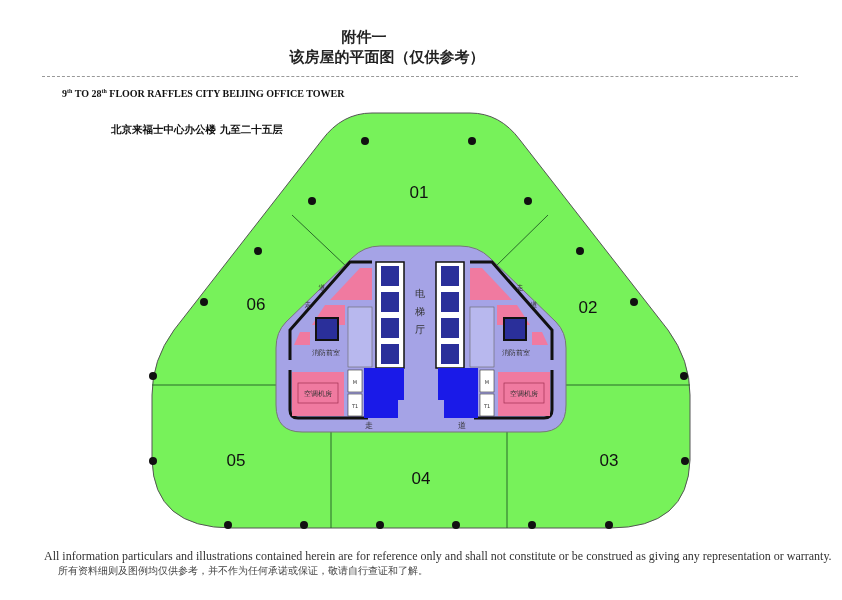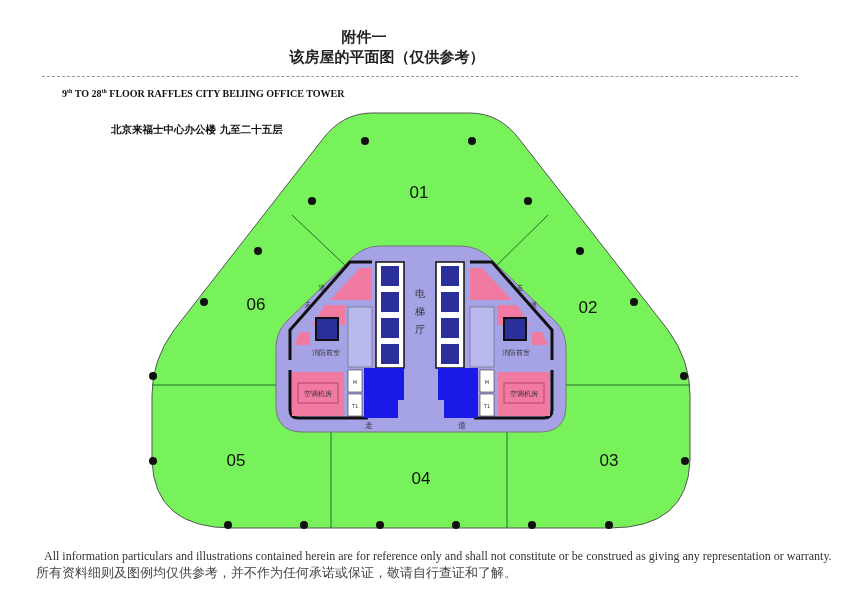--- a/index.html
+++ b/index.html
@@ -5,21 +5,21 @@
   html, body { margin:0; padding:0; background:#ffffff; }
   body { width:842px; height:600px; position:relative; overflow:hidden; font-family:"DejaVu Sans", sans-serif; }
   .title1 { position:absolute; top:28px; left:0; width:728px; text-align:center; font-size:15px; font-weight:bold; color:#222; }
   .title2 { position:absolute; top:48px; left:0; width:774px; text-align:center; font-size:15px; font-weight:bold; color:#222; }
   .sep { position:absolute; top:76px; left:42px; width:756px; border-top:1px dashed #999; }
   .hdr-en { position:absolute; top:88px; left:62px; font-family:"Liberation Serif", serif; font-weight:bold; font-size:10px; color:#111; }
   .hdr-en sup { font-size:6px; }
   .hdr-cn { position:absolute; top:103px; left:111px; font-size:10.5px; font-weight:bold; color:#111;margin-top:20px; }
   .plan { position:absolute; left:0; top:0; }
   .disc-en { position:absolute; top:549px; left:44px; font-family:"Liberation Serif", serif; font-size:12px; color:#333; }
-  .disc-cn { position:absolute; top:564px; left:36px; font-size:13px; color:#444; }
+  .disc-cn { position:absolute; top:564px; left:58px; font-size:10px; color:#444; }
   .unit-label { font-family:"Liberation Sans", sans-serif; font-size:17px; fill:#111; }
   .small-cn { font-size:7px; fill:#333; }
 </style>
 </head>
 <body>
 
 <div class="title1">附件一</div>
 <div class="title2">该房屋的平面图（仅供参考）</div>
 <div class="sep"></div>
 

